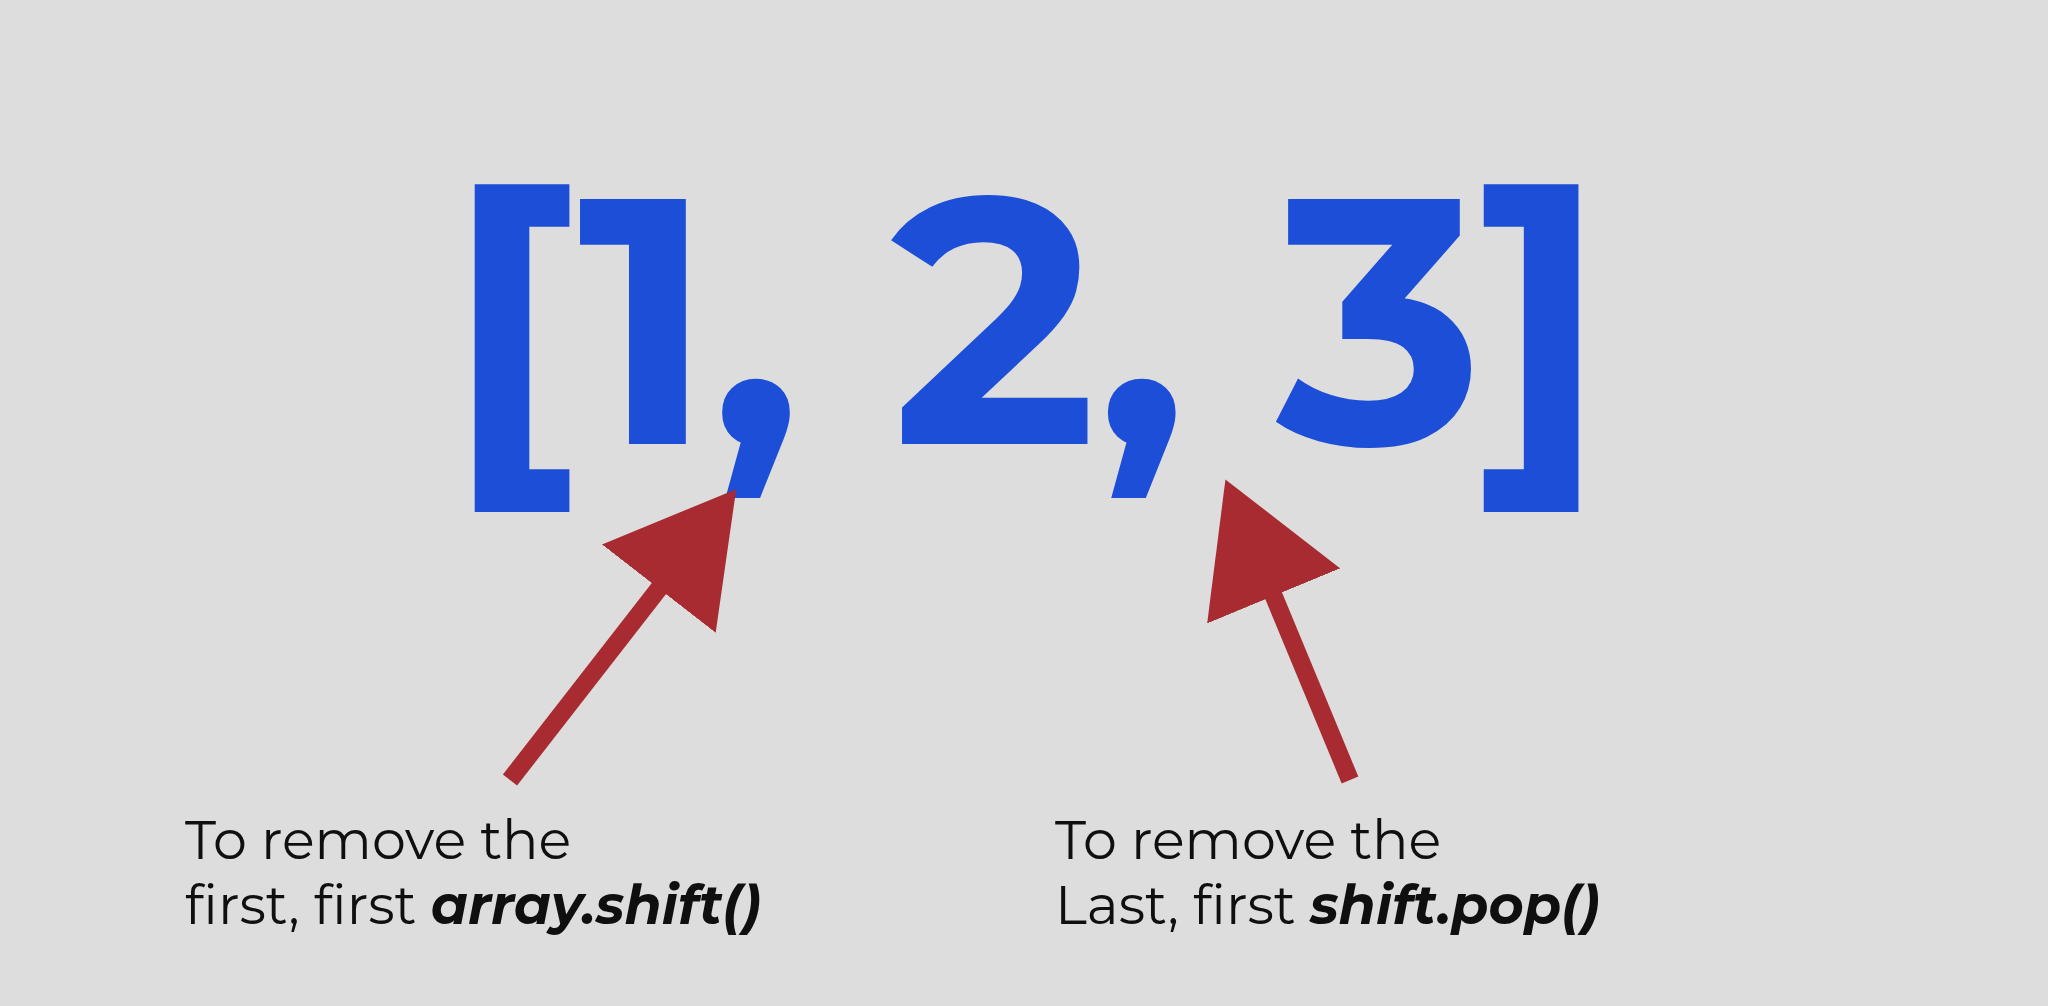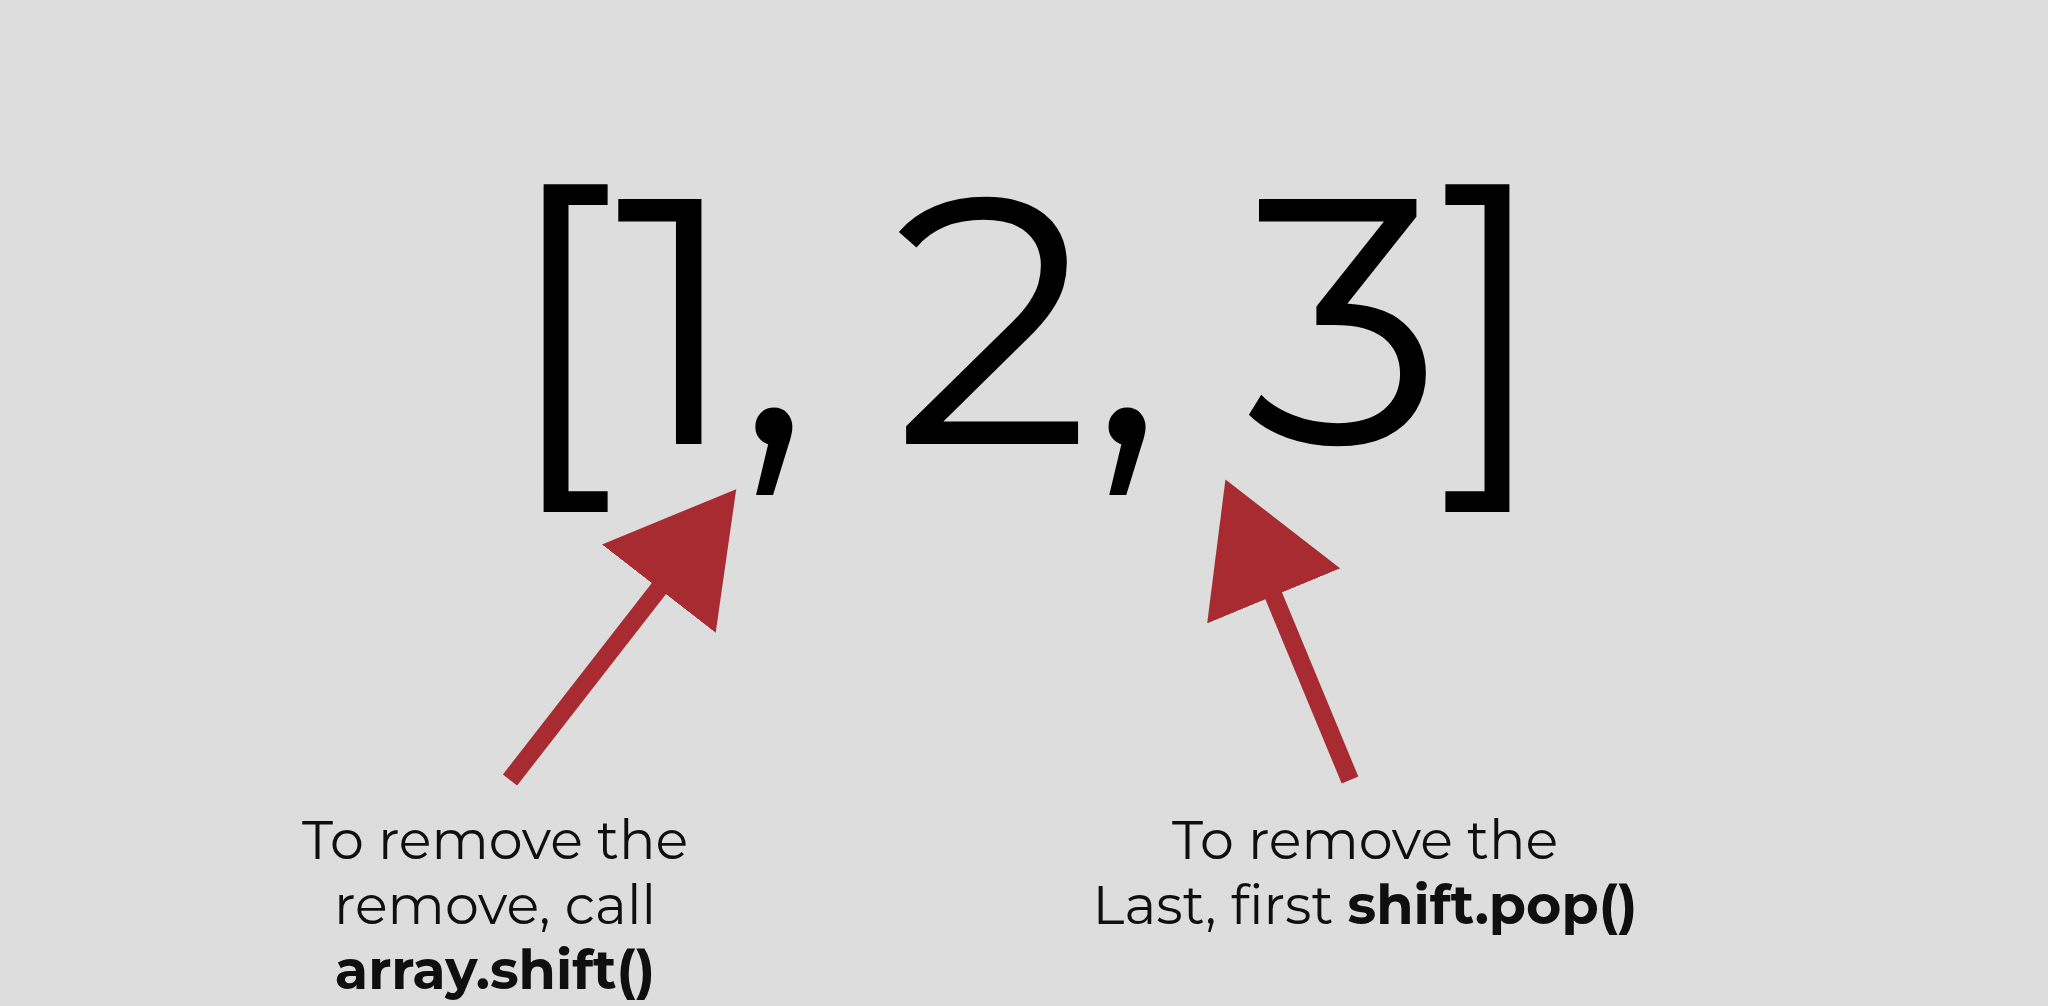--- a/index.html
+++ b/index.html
@@ -14,39 +14,39 @@
       font-family: 'Montserrat', 'Helvetica Neue', Arial, sans-serif;
       position: relative;
       overflow: hidden;
     }
     .array-title {
       position: absolute;
       top: 105px;
       left: 50%;
       transform: translateX(-50%);
       font-size: 350px;
-      font-weight: 400;
-      color: #000000;
+      font-weight: 700;
+      color: #1d4ed8;
       letter-spacing: -5px;
       white-space: nowrap;
     }
     .arrow-svg {
       position: absolute;
       overflow: visible;
     }
     .caption {
       position: absolute;
       font-size: 54px;
       color: #0f0f0f;
       font-weight: 400;
-      text-align: center;
       line-height: 1.2;
     }
     .caption .bold {
       font-weight: 700;
+      font-style: italic;
     }
     .caption-left {
       top: 808px;
       left: 185px;
       width: 620px;
     }
     .caption-right {
       top: 808px;
       left: 1055px;
       width: 620px;
@@ -70,19 +70,19 @@
   <defs>
     <marker id="arrowhead-r" markerWidth="8" markerHeight="8" refX="3" refY="4" orient="auto" markerUnits="strokeWidth">
       <polygon points="0 0, 7 4, 0 8" fill="#a72b31"></polygon>
     </marker>
   </defs>
   <line x1="165" y1="260" x2="68" y2="26" stroke="#a72b31" stroke-width="18" marker-end="url(#arrowhead-r)"></line>
 </svg>
 
 <div class="caption caption-left">
   <span>To remove the</span><br>
-  <span>remove, call </span><span class="bold">array.shift()</span>
+  <span>first, first </span><span class="bold">array.shift()</span>
 </div>
 
 <div class="caption caption-right">
   <span>To remove the</span><br>
   <span>Last, first </span><span class="bold">shift.pop()</span>
 </div>
 
 </body></html>

